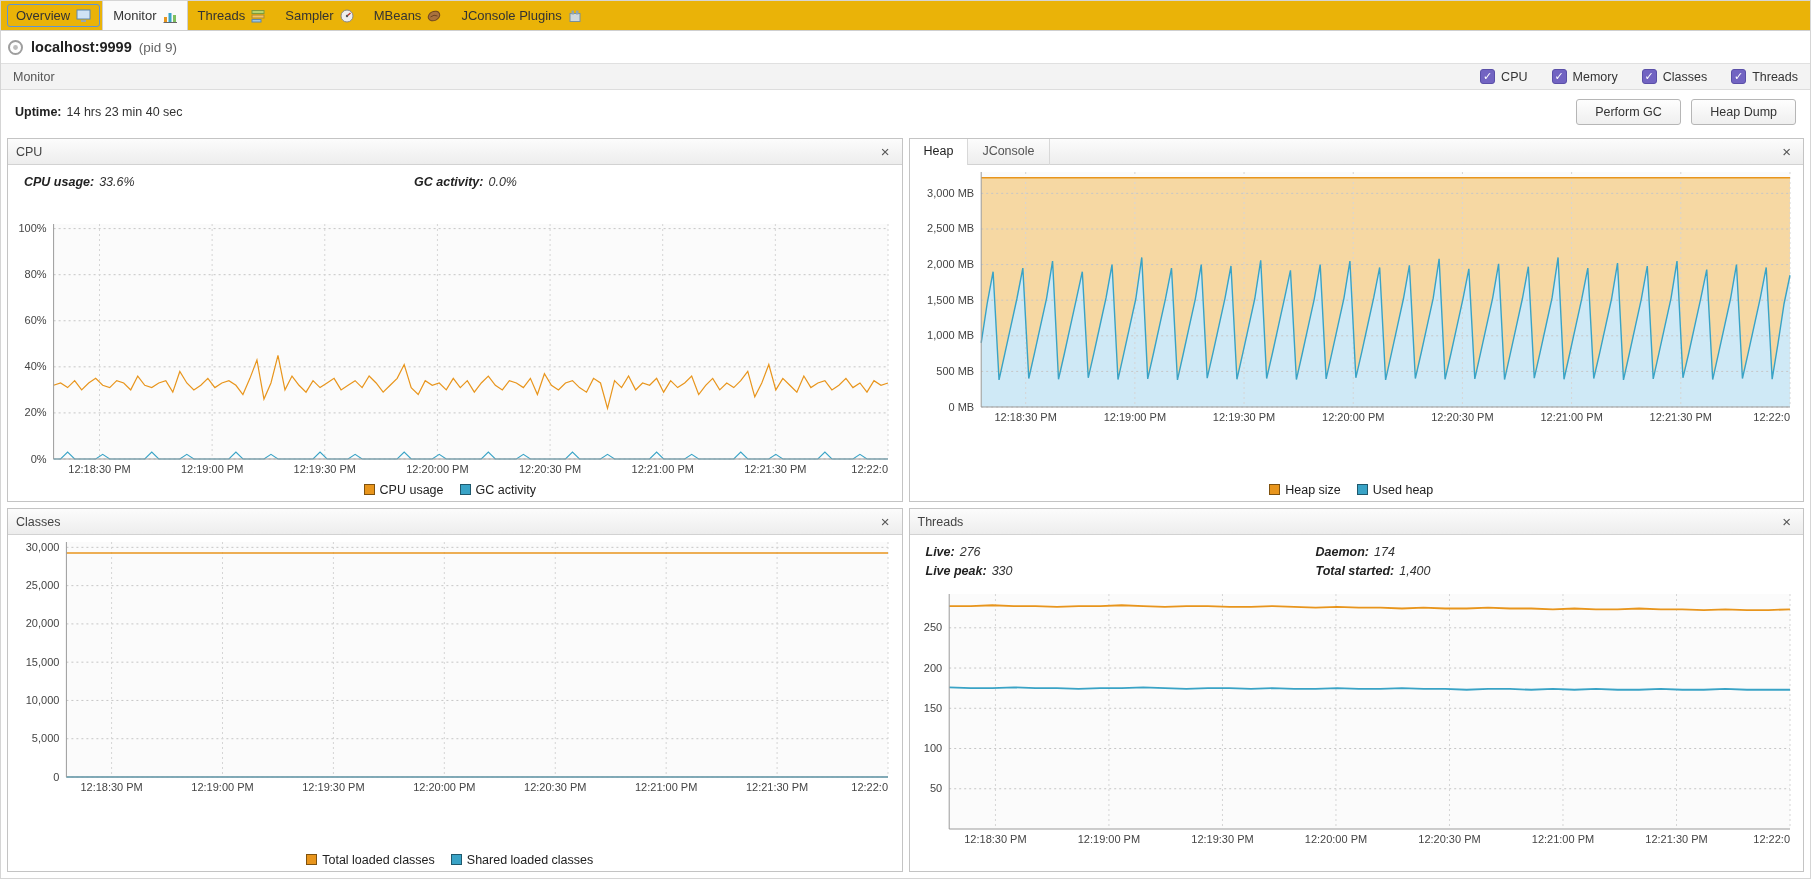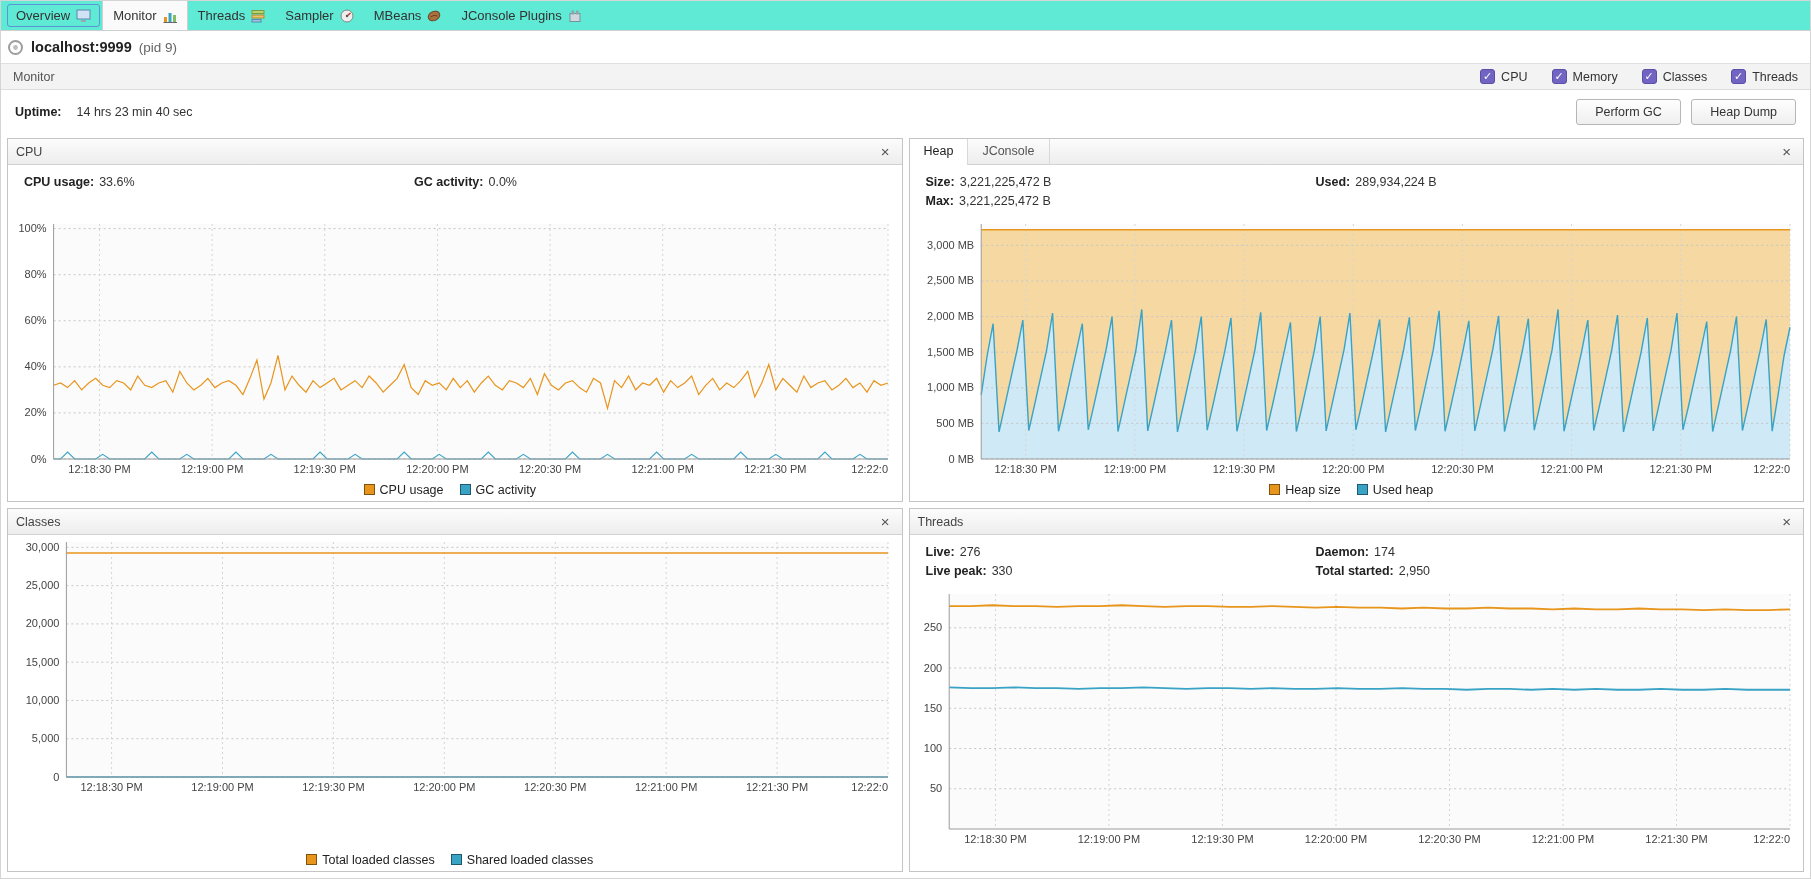--- a/index.html
+++ b/index.html
@@ -1,52 +1,52 @@
 <!DOCTYPE html>
 <html><head>
 <meta charset="utf-8">
 <style>
   * { box-sizing: border-box; margin: 0; padding: 0; }
   html,body { background:#ffffff; }
   body { font-family: "Liberation Sans", sans-serif; font-size: 12.5px; color:#333; }
   .app { width:1811px; height:879px; display:flex; flex-direction:column; background:#fff; overflow:hidden; border:1px solid #d5d5d5; }
 
   
-  .tabbar { height:30px; flex:none; background:#5eead4; border-bottom:1px solid #cfcfcf; display:flex; align-items:stretch; padding-left:4px; }
+  .tabbar { height:30px; flex:none; background:#eab308; border-bottom:1px solid #cfcfcf; display:flex; align-items:stretch; padding-left:4px; }
   .tab { display:flex; align-items:center; gap:6px; padding:0 10px; font-size:13px; color:#333; cursor:default; }
   .tab.focusring { border:1px solid #5c94d6; border-radius:3px; margin:3px 2px; padding:0 8px; }
   .tab.selected { background:#fafafa; border-left:1px solid #cfcfcf; border-right:1px solid #cfcfcf; }
 
   
   .prochdr { height:32px; flex:none; display:flex; align-items:center; gap:7px; padding:0 6px; background:#fff; }
   .prochdr .host { font-weight:bold; font-size:14.5px; color:#222; }
   .prochdr .pid { color:#666; font-size:13.5px; }
 
   
   .monbar { height:27px; flex:none; background:#f3f3f3; border-top:1px solid #e0e0e0; border-bottom:1px solid #ddd; display:flex; align-items:center; padding:0 12px; color:#555; }
   .monbar .checks { margin-left:auto; display:flex; align-items:center; }
   .chk { display:flex; align-items:center; gap:6px; margin-left:24px; color:#333; cursor:default; }
   .chk .box { width:15px; height:15px; background:#7264c2; border:1px solid #5a4fa8; border-radius:3px; color:#fff; font-size:11px; line-height:13px; text-align:center; }
 
   
   .toolrow { height:44px; flex:none; display:flex; align-items:center; padding:0 14px; }
-  .uptime b { color:#222; margin-right:15px; }
+  .uptime b { color:#222; margin-right:5px; }
   .btns { margin-left:auto; }
   .btns button { font-family:"Liberation Sans",sans-serif; font-size:12.5px; color:#333; padding:5px 18px; margin-left:7px; background:linear-gradient(#fefefe,#efefef); border:1px solid #b6b6b6; border-radius:3px; cursor:default; }
 
   
   .grid { flex:1; min-height:0; display:grid; grid-template-columns:1fr 1fr; grid-template-rows:1fr 1fr; gap:6px; padding:4px 6px 6px; background:#fff; }
   .panel { border:1px solid #c4c4c4; background:#fff; display:flex; flex-direction:column; min-height:0; min-width:0; }
   .ptitle { height:26px; flex:none; display:flex; align-items:center; padding:0 8px; background:linear-gradient(#fcfcfc,#ededed); border-bottom:1px solid #d2d2d2; color:#444; }
   .ptitle .close { margin-left:auto; color:#555; font-size:15px; padding:0 4px; cursor:default; }
   .ptitle.tabbed { padding-left:0; }
   .htab { height:26px; line-height:25px; padding:0 14px; color:#555; border-right:1px solid #d8d8d8; cursor:default; }
   .htab.active { background:#fff; color:#222; }
 
-  .stats { flex:none; height:52px; padding:10px 16px 0; display:flex; }
+  .stats { flex:none; height:52px; padding:10px 16px 0; display:flex;font-style:italic; }
   .statcol { display:flex; flex-direction:column; gap:5px; }
   .statcol.c1 { width:390px; flex:none; }
   .stat b { color:#222; margin-right:5px; }
   .stat span { color:#333; }
 
   .chart { flex:1; min-height:0; margin:2px 8px 0 4px; }
 
   .legend { flex:none; height:23px; display:flex; justify-content:center; align-items:center; gap:16px; padding-right:10px; font-size:12.5px; color:#222; }
   .litem { display:flex; align-items:center; gap:5px; }
   .sw { display:inline-block; width:11px; height:11px; border:1px solid rgba(0,0,0,0.45); }
@@ -223,29 +223,20 @@
             <span>GC activity</span>
           </span>
       </div>
     </section>
 
     <section class="panel">
       <div class="ptitle tabbed">
         <div class="htab active">Heap</div>
         <div class="htab">JConsole</div>
         <span class="close">×</span>
-      </div>
-      <div class="stats">
-        <div class="statcol c1">
-          <div class="stat"><b>Size:</b><span>3,221,225,472 B</span></div>
-          <div class="stat"><b>Max:</b><span>3,221,225,472 B</span></div>
-        </div>
-        <div class="statcol">
-          <div class="stat"><b>Used:</b><span>289,934,224 B</span></div>
-        </div>
       </div>
       <div class="chart"><svg width="882" height="259" font-family="Liberation Sans, sans-serif" font-size="11">
             <rect x="67.2" y="5" width="808.8" height="235" fill="#fbfbfb"></rect>
             <polygon points="67.2,240 67.2,10.625757575757575 876,10.625757575757575 876,240" fill="#f6d8a3"></polygon>
             <polygon points="67.2,240 67.2,175.90909090909093 73.14705882352942,136.74242424242425 79.09411764705882,104.69696969696969 85.04117647058824,212.93939393939394 90.98823529411764,185.87878787878788 96.93529411764706,158.8181818181818 102.88235294117646,131.75757575757575 108.82941176470588,101.13636363636363 114.7764705882353,211.5151515151515 120.7235294117647,185.16666666666666 126.67058823529412,158.1060606060606 132.61764705882354,131.04545454545456 138.56470588235294,94.0151515151515 144.51176470588234,212.22727272727272 150.45882352941175,186.2348484848485 156.40588235294118,159.17424242424244 162.35294117647058,132.11363636363637 168.3,104.69696969696969 174.24705882352941,210.8030303030303 180.19411764705882,184.81060606060606 186.14117647058822,157.75 192.08823529411765,130.68939393939394 198.03529411764708,97.57575757575756 203.9823529411765,212.58333333333334 209.9294117647059,185.87878787878788 215.8764705882353,158.8181818181818 221.8235294117647,131.75757575757575 227.7705882352941,90.45454545454547 233.7176470588235,211.87121212121212 239.6647058823529,185.52272727272728 245.61176470588236,158.4621212121212 251.55882352941177,131.40151515151516 257.50588235294117,101.13636363636363 263.4529411764706,212.93939393939394 269.4,186.2348484848485 275.3470588235294,159.17424242424244 281.29411764705884,132.11363636363637 287.2411764705882,97.57575757575756 293.18823529411765,211.1590909090909 299.13529411764705,185.16666666666666 305.08235294117645,158.1060606060606 311.02941176470586,131.04545454545456 316.9764705882353,99 322.92352941176466,212.22727272727272 328.8705882352941,185.87878787878788 334.81764705882347,158.8181818181818 340.7647058823529,131.75757575757575 346.71176470588233,93.30303030303031 352.65882352941173,211.5151515151515 358.60588235294114,185.52272727272728 364.5529411764706,158.4621212121212 370.49999999999994,131.40151515151516 376.44705882352935,103.27272727272728 382.3941176470588,212.58333333333334 388.3411764705882,186.2348484848485 394.2882352941176,159.17424242424244 400.235294117647,132.11363636363637 406.1823529411765,97.57575757575756 412.1294117647058,211.87121212121212 418.0764705882353,185.16666666666666 424.0235294117647,158.1060606060606 429.9705882352941,131.04545454545456 435.9176470588235,94.0151515151515 441.86470588235295,210.8030303030303 447.8117647058823,184.81060606060606 453.75882352941176,157.75 459.70588235294116,130.68939393939394 465.65294117647056,100.42424242424241 471.59999999999997,212.93939393939394 477.54705882352937,185.87878787878788 483.4941176470588,158.8181818181818 489.44117647058823,131.75757575757575 495.38823529411764,98.28787878787878 501.335294117647,211.5151515151515 507.2823529411764,185.52272727272728 513.2294117647059,158.4621212121212 519.1764705882352,131.40151515151516 525.1235294117647,91.8787878787879 531.070588235294,212.22727272727272 537.0176470588235,186.2348484848485 542.964705882353,159.17424242424244 548.9117647058823,132.11363636363637 554.8588235294118,101.84848484848484 560.8058823529412,211.87121212121212 566.7529411764706,185.16666666666666 572.7,158.1060606060606 578.6470588235294,131.04545454545456 584.5941176470589,96.86363636363635 590.5411764705883,212.58333333333334 596.4882352941177,185.87878787878788 602.435294117647,158.8181818181818 608.3823529411765,131.75757575757575 614.3294117647059,99.71212121212122 620.2764705882353,211.1590909090909 626.2235294117647,184.81060606060606 632.1705882352941,157.75 638.1176470588235,130.68939393939394 644.064705882353,90.45454545454547 650.0117647058823,212.22727272727272 655.9588235294118,185.52272727272728 661.9058823529413,158.4621212121212 667.8529411764706,131.40151515151516 673.8,101.13636363636363 679.7470588235294,211.5151515151515 685.6941176470588,185.87878787878788 691.6411764705882,158.8181818181818 697.5882352941177,131.75757575757575 703.535294117647,96.15151515151516 709.4823529411765,212.93939393939394 715.429411764706,186.2348484848485 721.3764705882353,159.17424242424244 727.3235294117648,132.11363636363637 733.2705882352941,99 739.2176470588236,211.87121212121212 745.164705882353,185.16666666666666 751.1117647058824,158.1060606060606 757.0588235294117,131.04545454545456 763.0058823529412,94.0151515151515 768.9529411764706,210.8030303030303 774.9,185.52272727272728 780.8470588235294,158.4621212121212 786.7941176470588,131.40151515151516 792.7411764705882,102.56060606060606 798.6882352941177,212.58333333333334 804.635294117647,185.87878787878788 810.5823529411764,158.8181818181818 816.529411764706,131.75757575757575 822.4764705882353,97.57575757575756 828.4235294117647,211.5151515151515 834.3705882352941,185.16666666666666 840.3176470588236,158.1060606060606 846.2647058823529,131.04545454545456 852.2117647058824,100.42424242424241 858.1588235294117,212.22727272727272 864.1058823529412,175.90909090909093 870.0529411764707,136.74242424242425 876,108.25757575757578 876,240" fill="#cfe9f6"></polygon>
             <line x1="67.2" x2="876" y1="240" y2="240" stroke="#c6c6c6" stroke-dasharray="2,3"></line>
             <text x="60.2" y="243.5" text-anchor="end" fill="#444">0 MB</text>
             <line x1="67.2" x2="876" y1="204.39393939393938" y2="204.39393939393938" stroke="#c6c6c6" stroke-dasharray="2,3"></line>
             <text x="60.2" y="207.89393939393938" text-anchor="end" fill="#444">500 MB</text>
             <line x1="67.2" x2="876" y1="168.78787878787878" y2="168.78787878787878" stroke="#c6c6c6" stroke-dasharray="2,3"></line>
@@ -350,21 +341,21 @@
         <span>Threads</span>
         <span class="close">×</span>
       </div>
       <div class="stats">
         <div class="statcol c1">
           <div class="stat"><b>Live:</b><span>276</span></div>
           <div class="stat"><b>Live peak:</b><span>330</span></div>
         </div>
         <div class="statcol">
           <div class="stat"><b>Daemon:</b><span>174</span></div>
-          <div class="stat"><b>Total started:</b><span>2,950</span></div>
+          <div class="stat"><b>Total started:</b><span>1,400</span></div>
         </div>
       </div>
       <div class="chart"><svg width="882" height="259" font-family="Liberation Sans, sans-serif" font-size="11">
             <rect x="35.2" y="5" width="840.8" height="235" fill="#fbfbfb"></rect>
             <line x1="35.2" x2="876" y1="199.76027397260273" y2="199.76027397260273" stroke="#c6c6c6" stroke-dasharray="2,3"></line>
             <text x="28.200000000000003" y="203.26027397260273" text-anchor="end" fill="#444">50</text>
             <line x1="35.2" x2="876" y1="159.52054794520546" y2="159.52054794520546" stroke="#c6c6c6" stroke-dasharray="2,3"></line>
             <text x="28.200000000000003" y="163.02054794520546" text-anchor="end" fill="#444">100</text>
             <line x1="35.2" x2="876" y1="119.28082191780821" y2="119.28082191780821" stroke="#c6c6c6" stroke-dasharray="2,3"></line>
             <text x="28.200000000000003" y="122.78082191780821" text-anchor="end" fill="#444">150</text>

